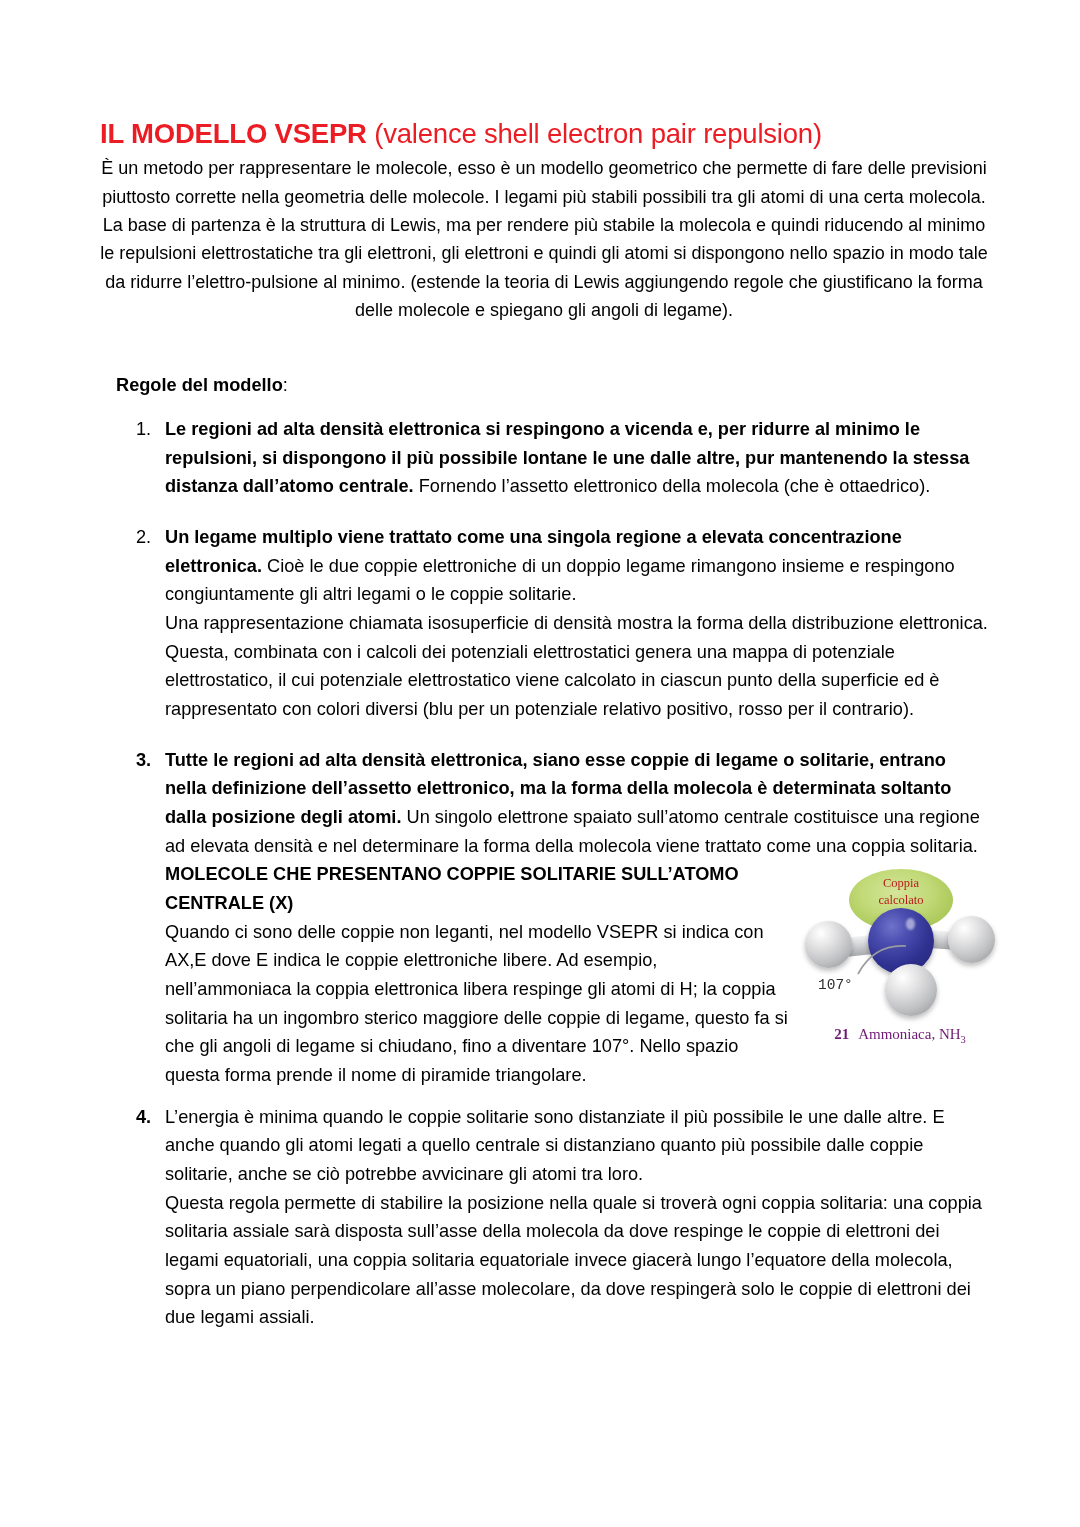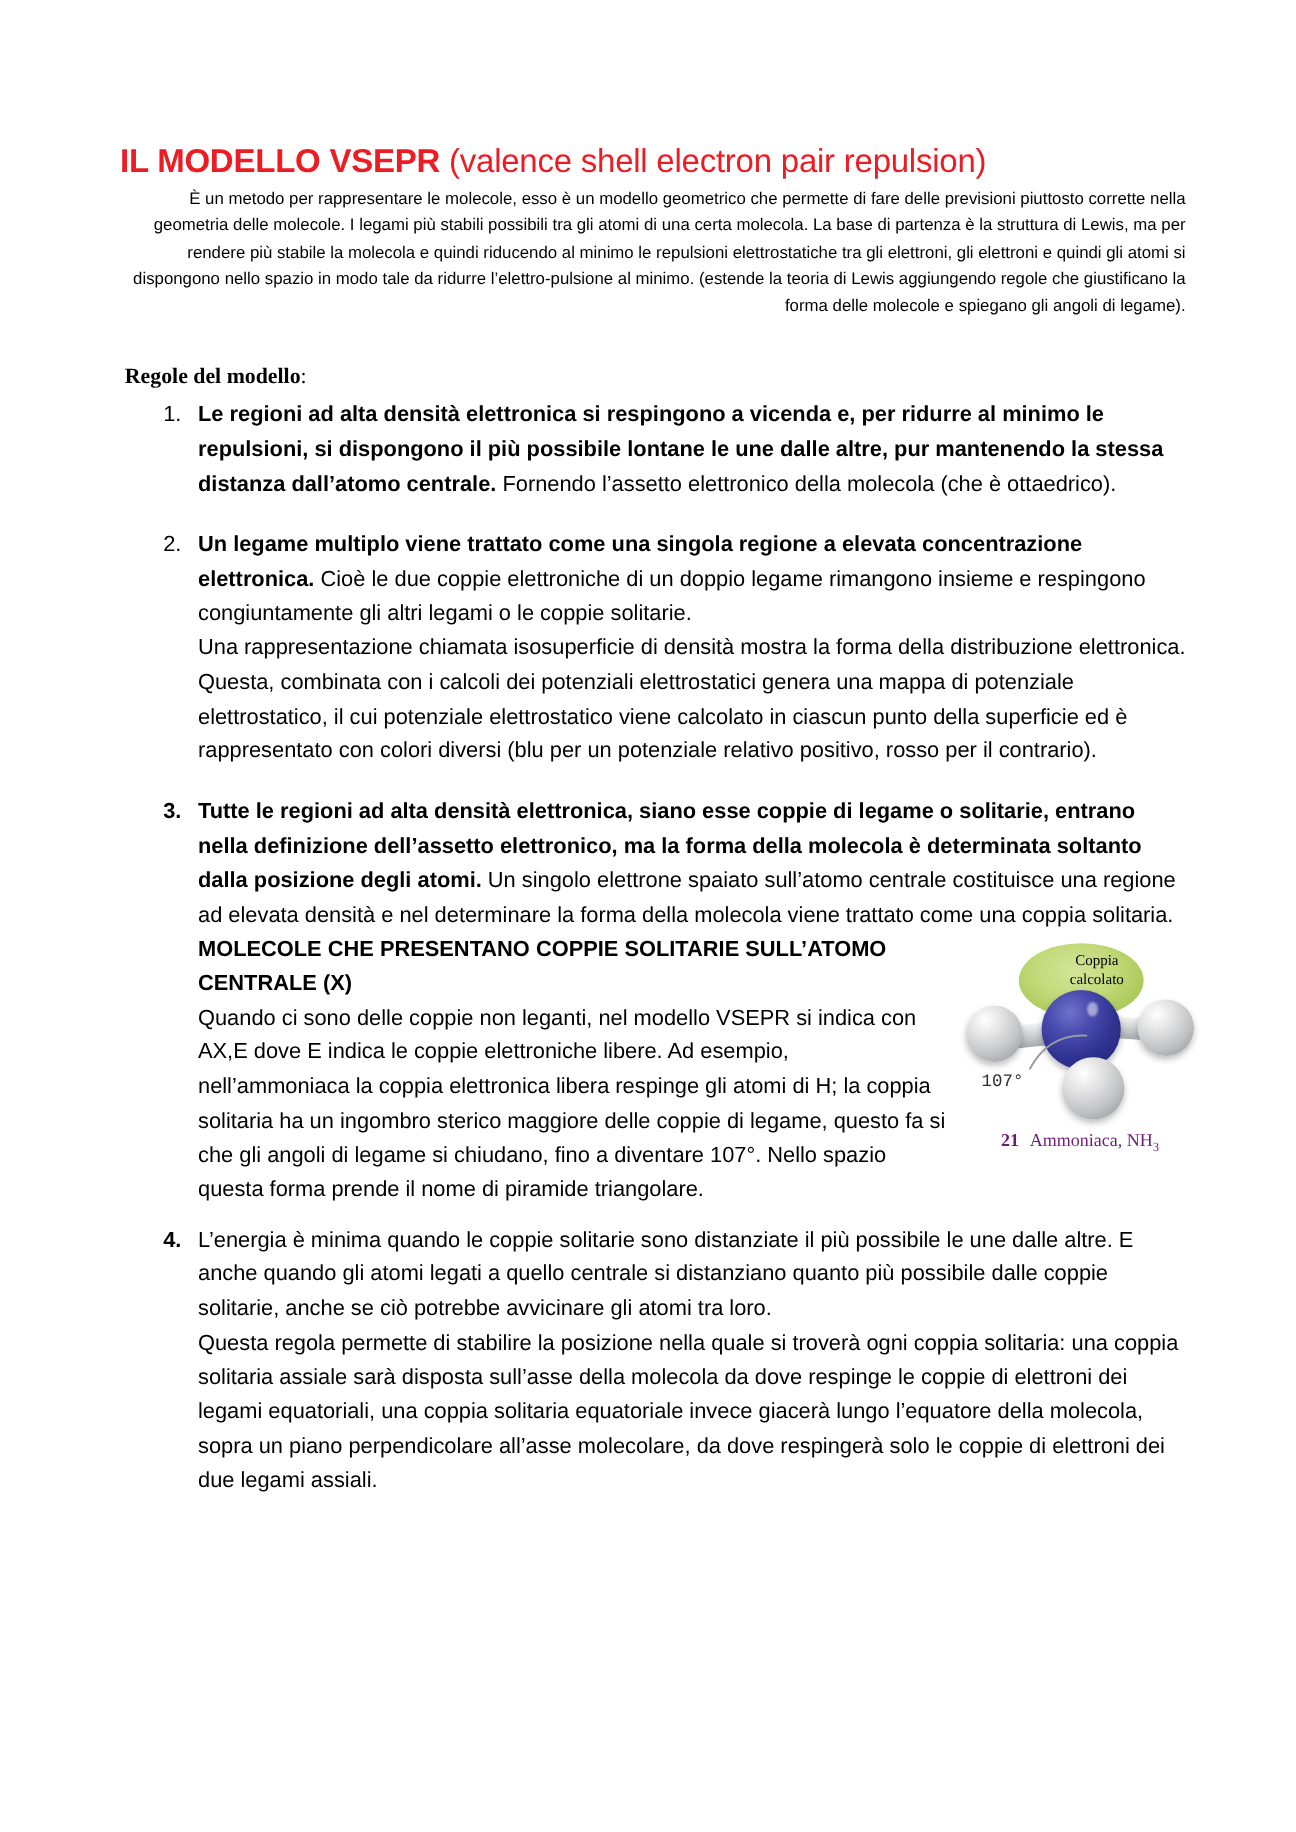--- a/index.html
+++ b/index.html
@@ -50,38 +50,37 @@
     font-size: 17.5px;
     font-weight: 700;
     text-align: center;
     margin: 0 0 2px 0;
     line-height: 1.3;
     padding-right: 14px;
   }
 
   
   .para {
-    font-size: 14px;
+    font-size: 18px;
     line-height: 1.575;
     margin: 0;
-    text-align: right;
+    text-align: center;
   }
   .para.intro {
     margin-bottom: 0;
   }
 
   .spacer-lg { height: 30px; }
   .spacer-md { height: 22px; }
   .spacer-sm { height: 13px; }
 
   .rules-label {
     font-size: 18.2px;
     line-height: 1.575;
-    margin: 4px;
-    font-family: Liberation Serif, serif;
+    margin: 16px;
   }
   .rules-label b { font-weight: 700; }
 
   
   .rule-item {
     position: relative;
     padding-left: 65px;
     font-size: 18.2px;
     line-height: 1.575;
     margin: 0;
@@ -119,28 +118,28 @@
     top: 3px;
     width: 104px;
     height: 62px;
     border-radius: 50%;
     background: radial-gradient(ellipse at 45% 38%, #d2e394 0%, #bfd872 42%, #a9c752 72%, #9dbd49 100%);
     opacity: 0.95;
     z-index: 1;
   }
   .lone-pair-text {
     position: absolute;
-    left: 60px;
+    left: 47px;
     top: 9px;
     width: 104px;
     z-index: 3;
     font-family: "Liberation Serif", serif;
     font-size: 12.5px;
     line-height: 1.35;
-    color: #000000;
+    color: #b91c1c;
     text-align: center;
     pointer-events: none;
   }
   .atom-n {
     position: absolute;
     left: 66px;
     top: 42px;
     width: 66px;
     height: 66px;
     border-radius: 50%;

